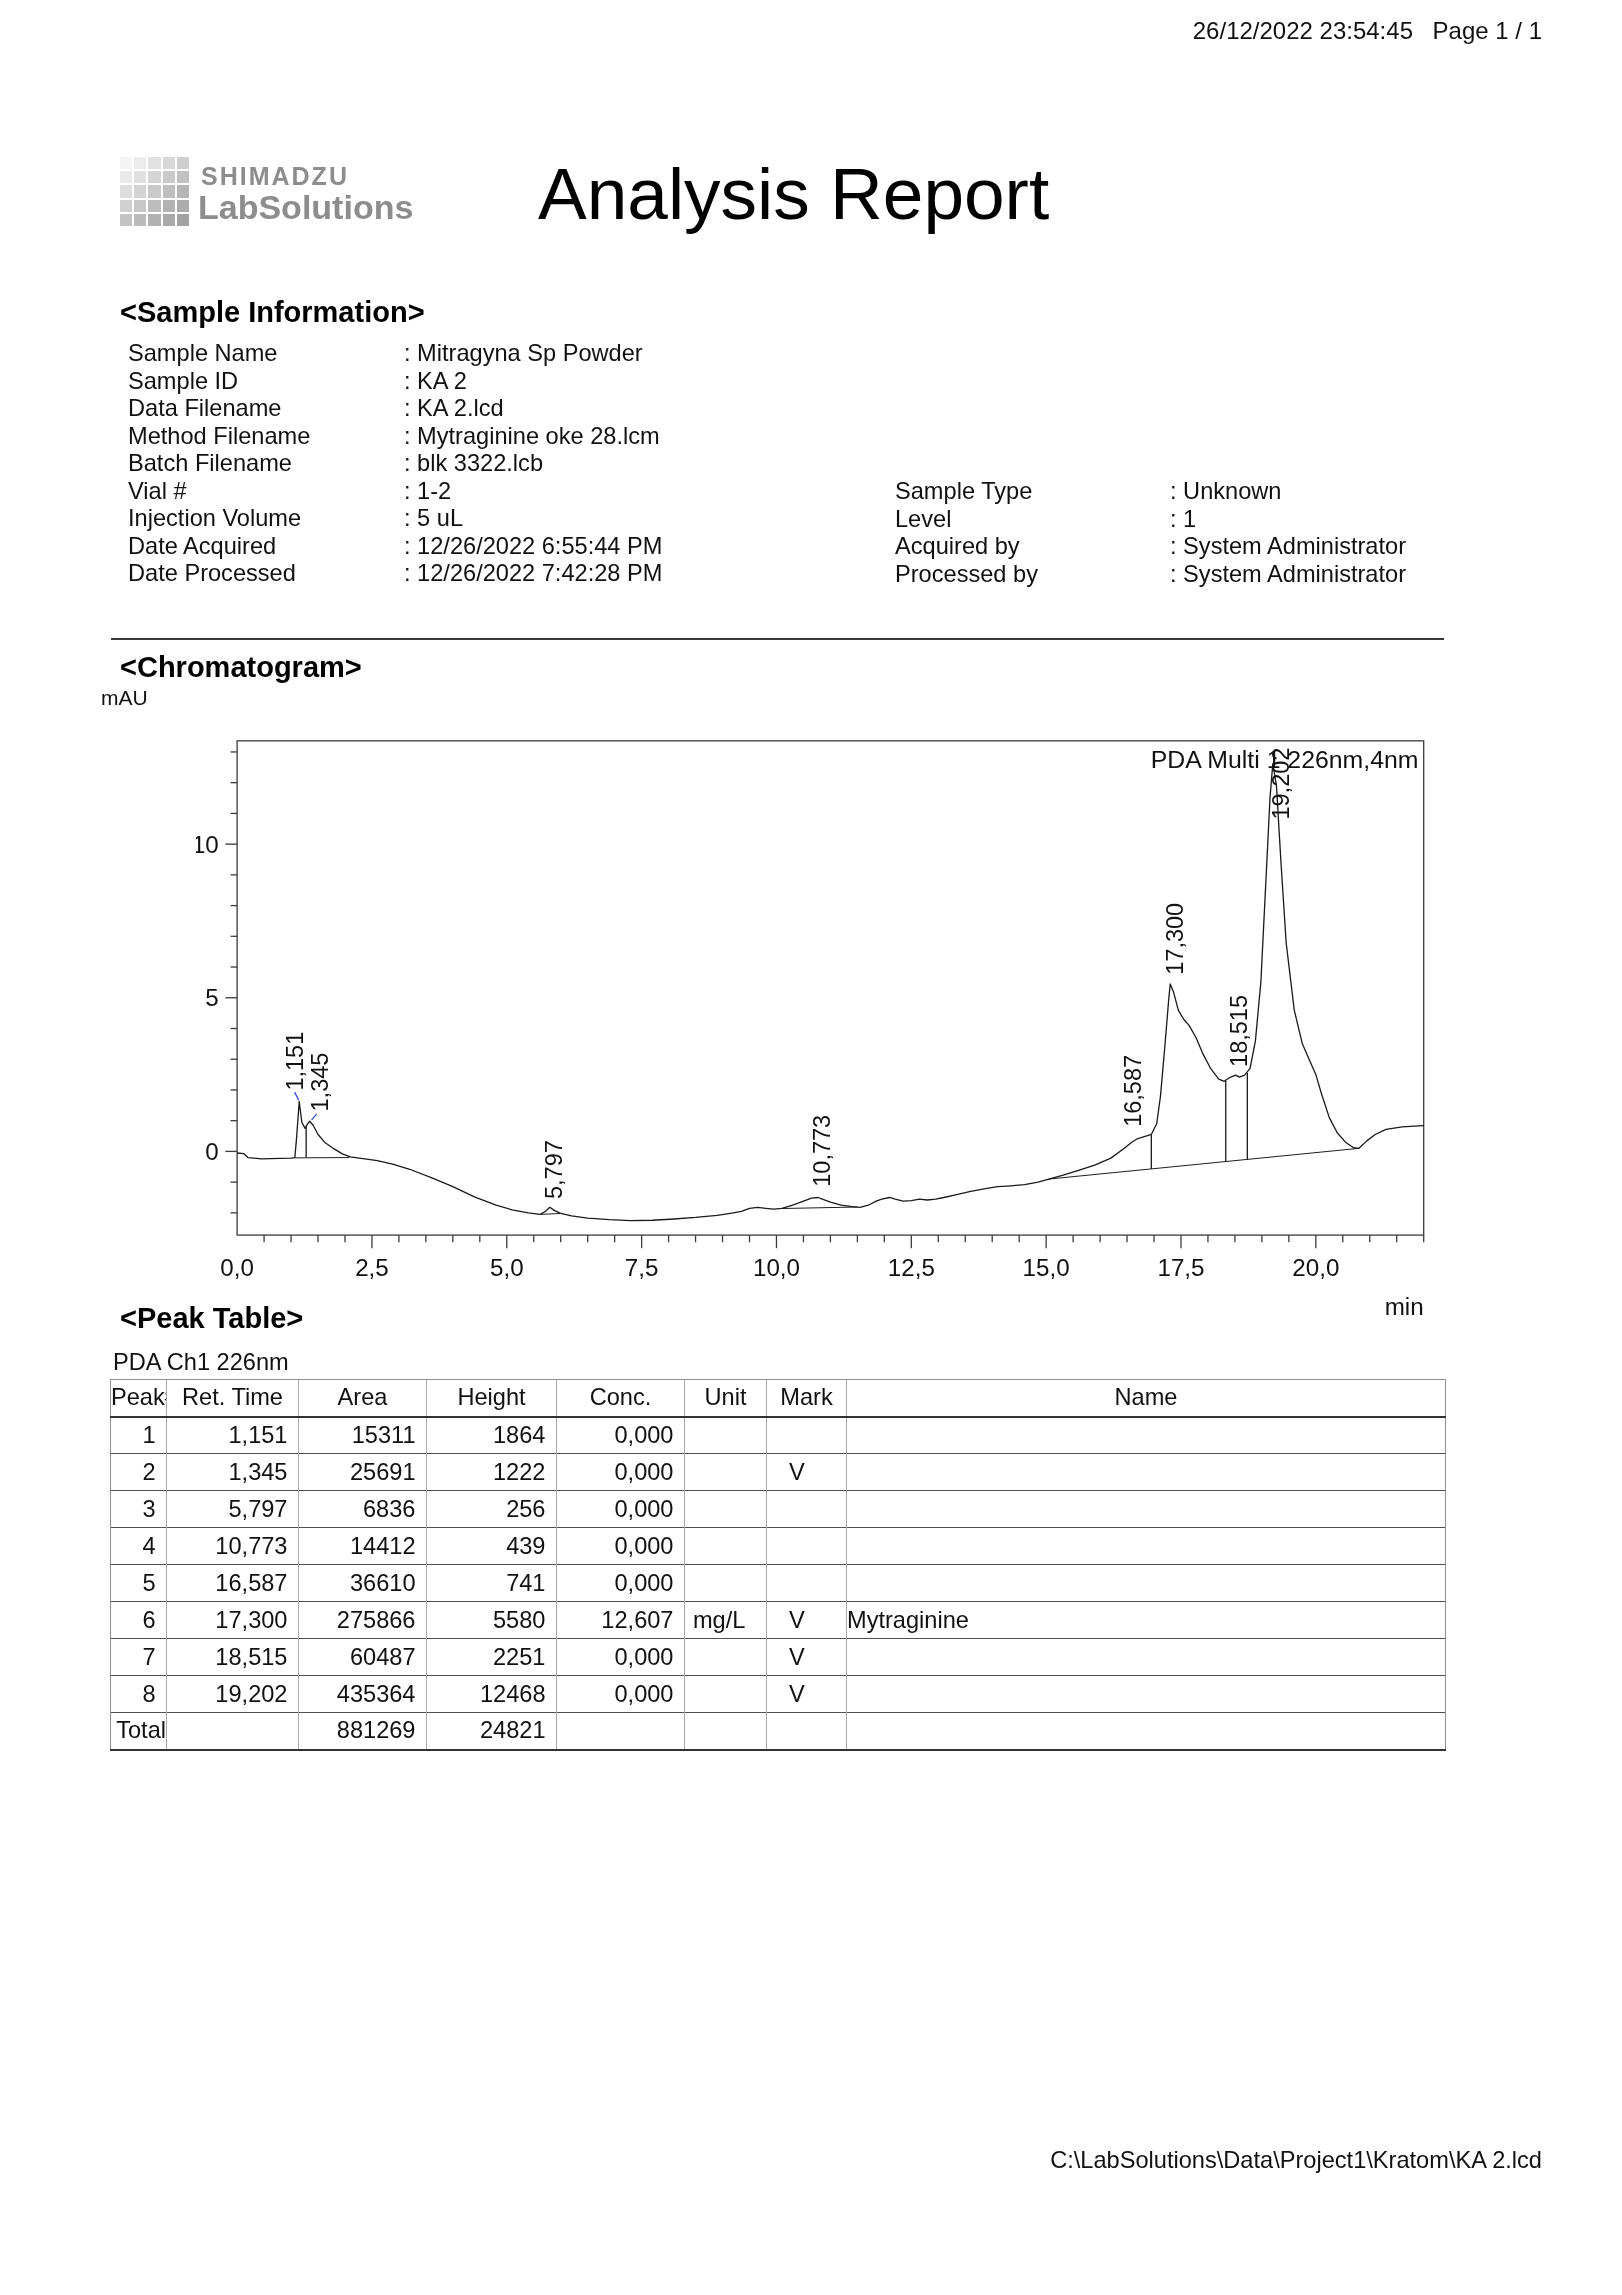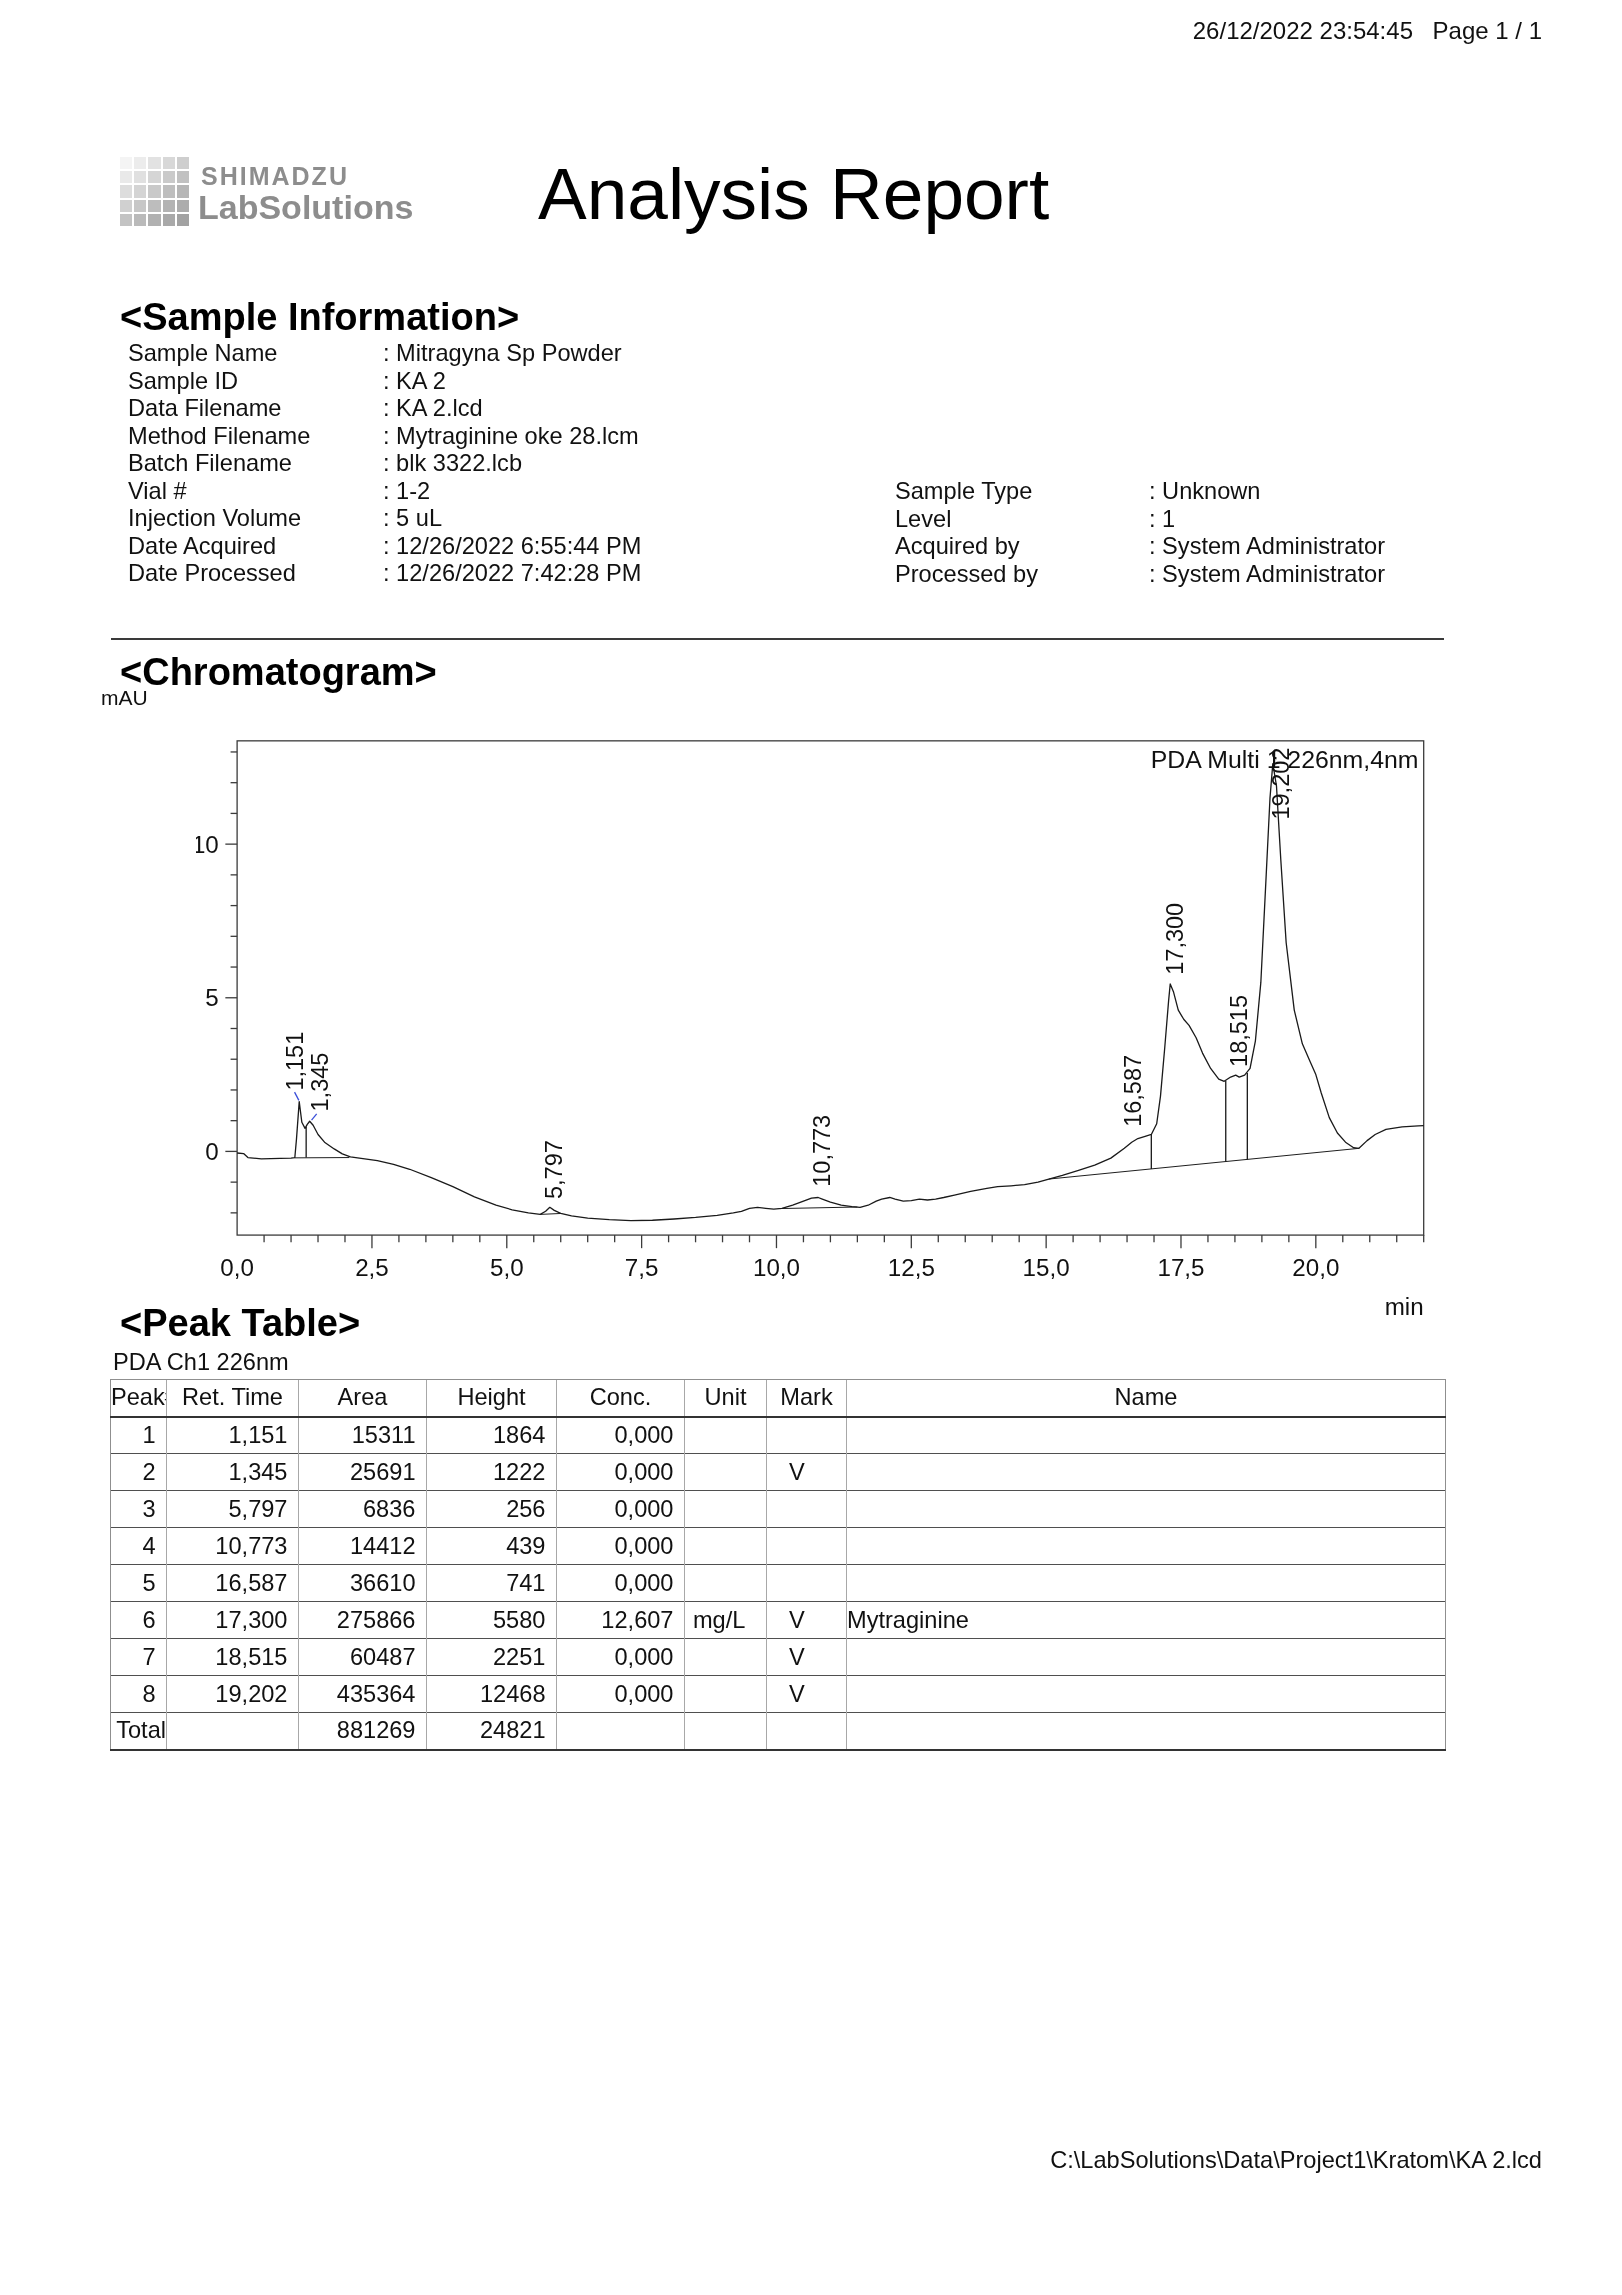--- a/index.html
+++ b/index.html
@@ -19,29 +19,29 @@
     gap:2px;
   }
   .logo-grid div { width:100%; height:100%; }
   .brand {
     left:201px; top:162px; font-size:25px; font-weight:bold; color:#8d8d8d;
     letter-spacing:2px;
   }
   .product { left:198px; top:188px; font-size:34px; font-weight:bold; color:#8d8d8d; }
   .report-title { left:538px; top:157px; font-size:73px; font-weight:400; line-height:1.0; color:#000; }
 
-  .section-heading { font-size:38px; font-weight:bold; color:#000; white-space:nowrap; }
+  .section-heading { font-size:29px; font-weight:bold; color:#000; white-space:nowrap; }
   .h-sample { left:120px; top:296px; }
   .h-chrom  { left:120px; top:651px; }
   .h-peak   { left:120px; top:1302px; }
 
   .info-col { font-size:23.6px; line-height:27.5px; white-space:nowrap; }
   .info-left  { left:128px;  top:340px; }
   .info-right { left:895px; top:478px; }
-  .info-row { display:flex; }
+  .info-row { display:flex;gap:21px; }
   .info-left  .info-label { width:255px; }
   .info-right .info-label { width:254px; }
 
   .rule { left:111px; top:638px; width:1333px; height:2px; background:#3a3a3a; }
 
   .yunit { left:101px; top:686px; font-size:21px; }
   #chart { left:196px; top:716px; }
   #chart text { font-family:"Liberation Sans", sans-serif; }
 
   .channel { left:113px; top:1349px; font-size:23.6px; }

